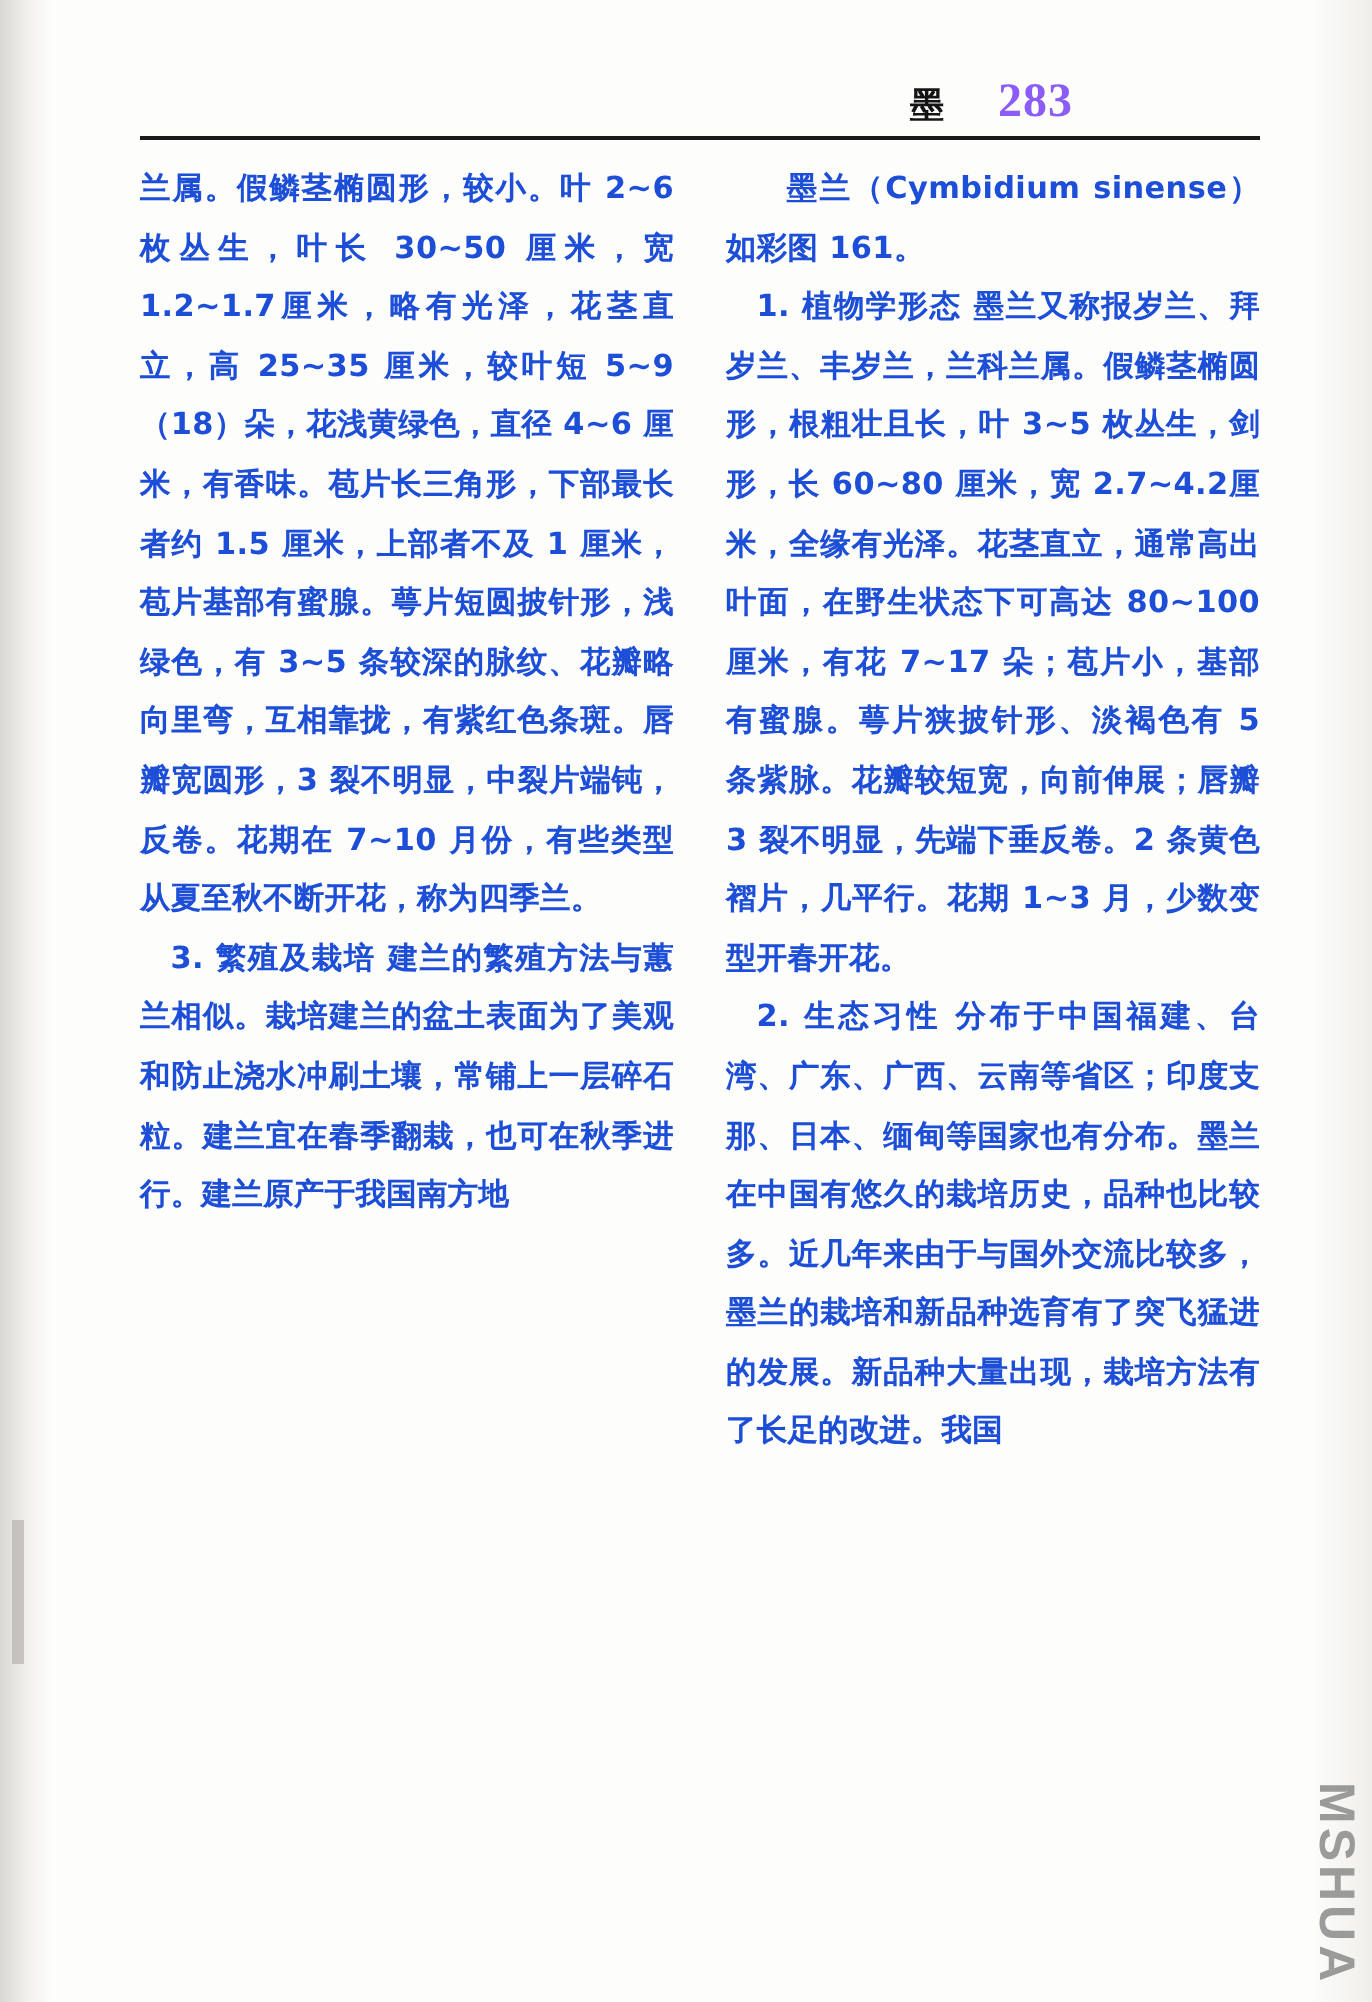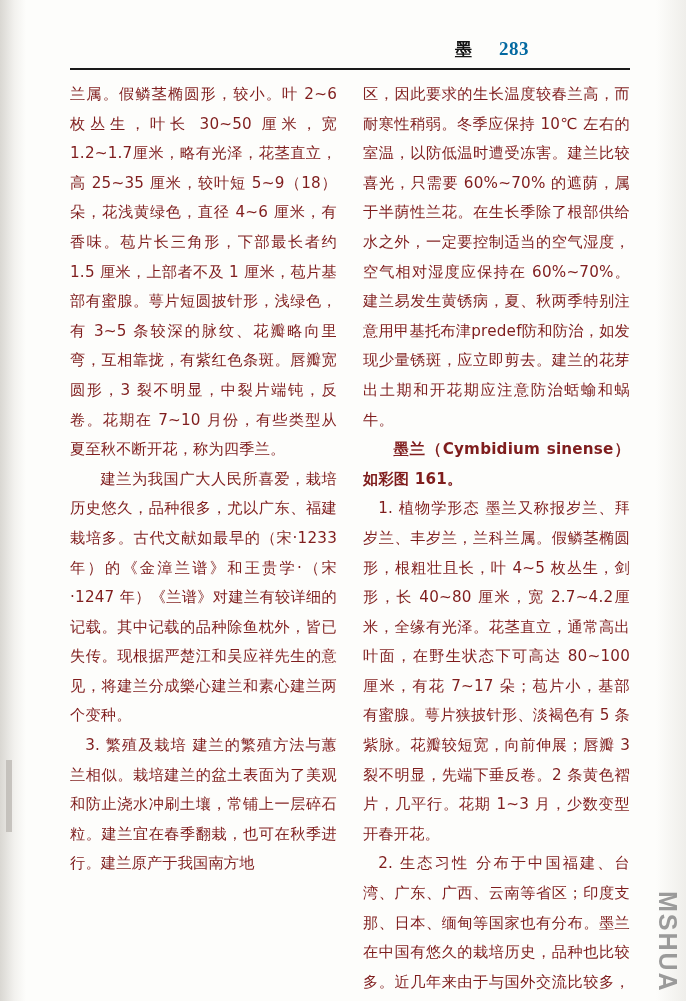--- a/index.html
+++ b/index.html
@@ -52,23 +52,23 @@
   }
   .header .chap {
     font-family: "DejaVu Sans", sans-serif;
     font-size: 17px;
     font-weight: 700;
     color: #141414;
     letter-spacing: 1px;
   }
   .header .pageno {
     font-family: "Liberation Serif", serif;
-    font-size: 19px;
+    font-size: 24px;
     font-weight: 700;
-    color: #0369a1;
+    color: #8b5cf6;
     letter-spacing: .5px;
   }
   .rule {
     position: absolute;
     left: 70px;
     top: 68px;
     width: 560px;
     height: 2px;
     background: #1a1a1a;
   }
@@ -83,24 +83,25 @@
     gap: 26px;
   }
   .col {
     width: 267px;
   }
   .col p {
     margin: 0 0 0 0;
     font-family: "DejaVu Sans", sans-serif;
     font-size: 15.2px;
     line-height: 29.6px;
-    color: #7f1d1d;
+    color: #1d4ed8;
     text-align: justify;
     text-justify: inter-character;
     letter-spacing: .2px;
+    font-weight: bold;
   }
   .col p.ind {
     text-indent: 2em;
   }
   .col p.num {
     text-indent: 1em;
   }
   .heavy {
     font-weight: 700;
   }
@@ -142,28 +143,26 @@
     <span class="chap">墨</span>
     <span class="pageno">283</span>
   </div>
 
   <div class="rule"></div>
 
   <div class="columns">
 
     <div class="col">
       <p>兰属。假鳞茎椭圆形，较小。叶 2~6 枚丛生，叶长 30~50 厘米，宽 1.2~1.7厘米，略有光泽，花茎直立，高 25~35 厘米，较叶短 5~9（18）朵，花浅黄绿色，直径 4~6 厘米，有香味。苞片长三角形，下部最长者约 1.5 厘米，上部者不及 1 厘米，苞片基部有蜜腺。萼片短圆披针形，浅绿色，有 3~5 条较深的脉纹、花瓣略向里弯，互相靠拢，有紫红色条斑。唇瓣宽圆形，3 裂不明显，中裂片端钝，反卷。花期在 7~10 月份，有些类型从夏至秋不断开花，称为四季兰。</p>
-      <p class="ind">建兰为我国广大人民所喜爱，栽培历史悠久，品种很多，尤以广东、福建栽培多。古代文献如最早的（宋·1233 年）的《金漳兰谱》和王贵学·（宋·1247 年）《兰谱》对建兰有较详细的记载。其中记载的品种除鱼枕外，皆已失传。现根据严楚江和吴应祥先生的意见，将建兰分成樂心建兰和素心建兰两个变种。</p>
       <p class="num">3. 繁殖及栽培   建兰的繁殖方法与蕙兰相似。栽培建兰的盆土表面为了美观和防止浇水冲刷土壤，常铺上一层碎石粒。建兰宜在春季翻栽，也可在秋季进行。建兰原产于我国南方地</p>
     </div>
 
     <div class="col">
-      <p>区，因此要求的生长温度较春兰高，而耐寒性稍弱。冬季应保持 10℃ 左右的室温，以防低温时遭受冻害。建兰比较喜光，只需要 60%~70% 的遮荫，属于半荫性兰花。在生长季除了根部供给水之外，一定要控制适当的空气湿度，空气相对湿度应保持在 60%~70%。建兰易发生黄锈病，夏、秋两季特别注意用甲基托布津predef防和防治，如发现少量锈斑，应立即剪去。建兰的花芽出土期和开花期应注意防治蛞蝓和蜗牛。</p>
       <p class="ind heavy">墨兰（Cymbidium sinense）  如彩图 161。</p>
-      <p class="num">1. 植物学形态   墨兰又称报岁兰、拜岁兰、丰岁兰，兰科兰属。假鳞茎椭圆形，根粗壮且长，叶 4~5 枚丛生，剑形，长 40~80 厘米，宽 2.7~4.2厘米，全缘有光泽。花茎直立，通常高出叶面，在野生状态下可高达 80~100 厘米，有花 7~17 朵；苞片小，基部有蜜腺。萼片狭披针形、淡褐色有 5 条紫脉。花瓣较短宽，向前伸展；唇瓣 3 裂不明显，先端下垂反卷。2 条黄色褶片，几平行。花期 1~3 月，少数变型开春开花。</p>
+      <p class="num">1. 植物学形态   墨兰又称报岁兰、拜岁兰、丰岁兰，兰科兰属。假鳞茎椭圆形，根粗壮且长，叶 3~5 枚丛生，剑形，长 60~80 厘米，宽 2.7~4.2厘米，全缘有光泽。花茎直立，通常高出叶面，在野生状态下可高达 80~100 厘米，有花 7~17 朵；苞片小，基部有蜜腺。萼片狭披针形、淡褐色有 5 条紫脉。花瓣较短宽，向前伸展；唇瓣 3 裂不明显，先端下垂反卷。2 条黄色褶片，几平行。花期 1~3 月，少数变型开春开花。</p>
       <p class="num">2. 生态习性   分布于中国福建、台湾、广东、广西、云南等省区；印度支那、日本、缅甸等国家也有分布。墨兰在中国有悠久的栽培历史，品种也比较多。近几年来由于与国外交流比较多，墨兰的栽培和新品种选育有了突飞猛进的发展。新品种大量出现，栽培方法有了长足的改进。我国</p>
     </div>
 
   </div>
 
   <div class="watermark">MSHUA</div>
 
 </div>
 
 </body></html>

